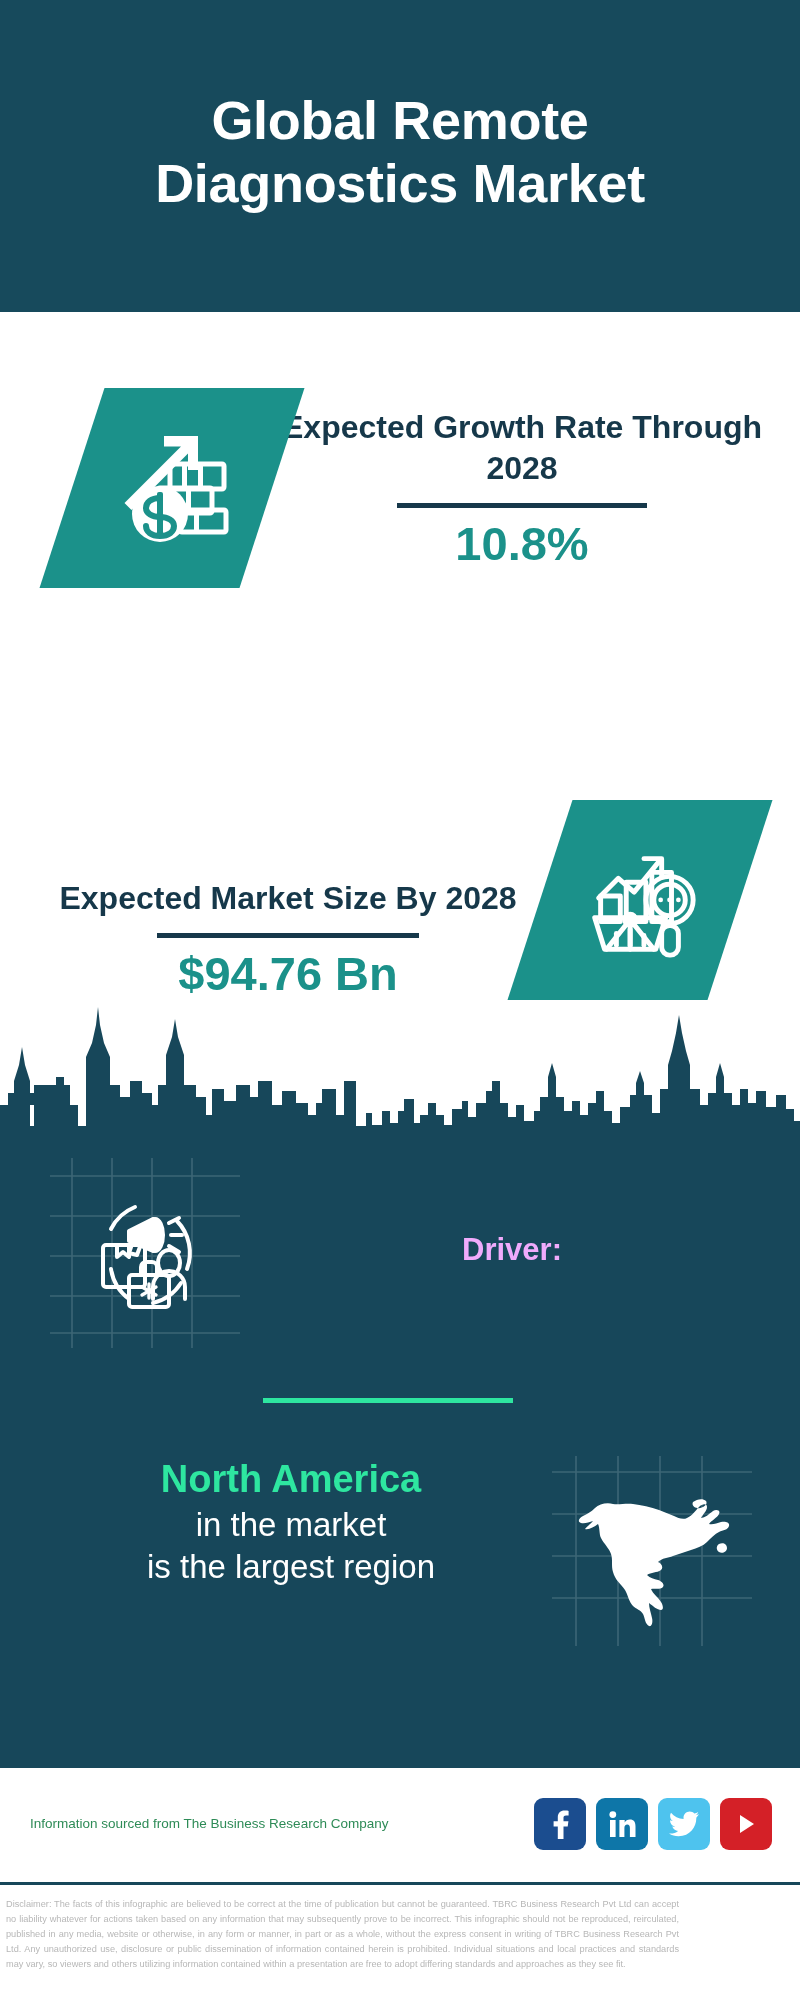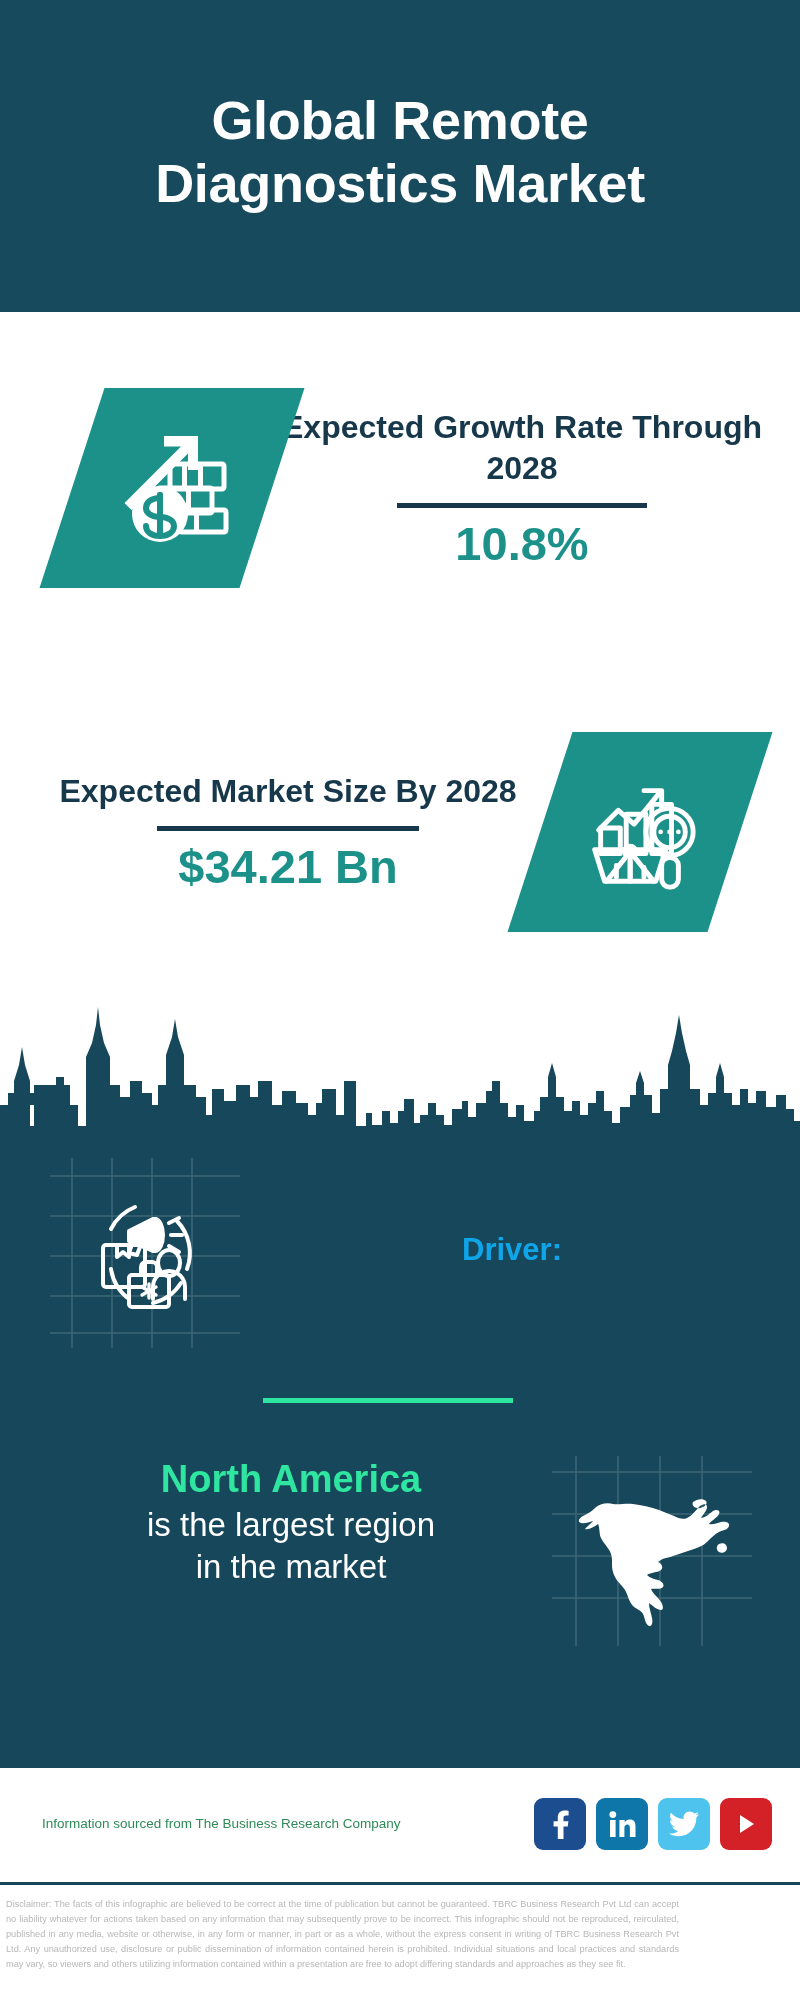--- a/index.html
+++ b/index.html
@@ -47,21 +47,21 @@
     width:250px; height:5px; background:#16384a;
     margin:14px auto 10px auto;
   }
   .stat-value {
     color:#1b918a; font-size:47px; font-weight:bold; line-height:1.1;
   }
 
   
   .stat2 {
     position:absolute; left:0; top:664px; width:800px; height:336px;
-    display:flex; align-items:center;
+    display:flex; align-items:flex-end;
   }
   .stat2-text { flex:1; text-align:center; padding-left:36px; }
   .stat2 .badge-wrap { margin-right:60px; }
   .stat2 .rule-dark { width:262px; }
 
   
   .skyline {
     position:absolute; left:0; top:985px; width:800px; height:145px;
     overflow:hidden;
   }
@@ -76,21 +76,21 @@
   .driver-row {
     position:absolute; left:0; top:22px; width:800px; height:210px;
     display:flex; align-items:center;
   }
   .driver-icon-box {
     flex:0 0 190px; margin-left:50px; height:190px;
     position:relative; display:flex; align-items:center; justify-content:center;
   }
   .driver-copy { flex:1; text-align:center; padding:0 26px 0 10px; }
   .kicker {
-    color:#0ea5e9; font-size:31px; font-weight:bold; line-height:1.2;
+    color:#f0abfc; font-size:31px; font-weight:bold; line-height:1.2;
     margin-bottom:6px;
   }
   .driver-lines {
     color:#ffffff; font-size:23px; font-weight:bold; line-height:1.33;
   }
 
   .rule-mint {
     position:absolute; left:263px; top:272px;
     width:250px; height:5px; background:#2ee6a0;
   }
@@ -112,21 +112,21 @@
   }
 
   .grid-bg { position:absolute; inset:0; }
 
   
   .footer {
     position:absolute; left:0; top:1768px; width:800px; height:112px;
     background:#ffffff; display:flex; align-items:center;
   }
   .footer-text {
-    margin-left:42px; flex:1; color:#2e8b57;
+    margin-left:30px; flex:1; color:#2e8b57;
     font-size:13.5px; line-height:1.95;
   }
   .footer-text .line2 { display:block; }
   .socials { display:flex; gap:10px; margin-right:28px; }
   .sicon {
     width:52px; height:52px; border-radius:9px;
     display:flex; align-items:center; justify-content:center;
   }
   .s-fb { background:#1b4d8f; }
   .s-li { background:#0e76a8; }
@@ -188,21 +188,21 @@
       <div class="stat-label">Expected Growth Rate Through 2028</div>
       <div class="rule-dark"></div>
       <div class="stat-value">10.8%</div>
     </div>
   </div>
 
   <div class="stat2">
     <div class="stat2-text">
       <div class="stat-label">Expected Market Size By 2028</div>
       <div class="rule-dark"></div>
-      <div class="stat-value">$34.21 Bn</div>
+      <div class="stat-value">$94.76 Bn</div>
     </div>
     <div class="badge-wrap">
       <div class="para-badge">
         <span class="ic">
           <svg width="126" height="126" viewBox="0 0 128 128" aria-hidden="true">
             <g fill="none" stroke="#ffffff" stroke-width="5" stroke-linejoin="round" stroke-linecap="round">
 
               <polyline points="22,64 42,44 58,58 84,26"></polyline>
               <polyline points="68,24 86,24 86,42"></polyline>
 
@@ -314,22 +314,22 @@
         <div class="kicker">Driver:</div>
       </div>
     </div>
 
     <div class="rule-mint"></div>
 
     <div class="region-row">
       <div class="region-copy">
         <div class="region-name">North America</div>
         <div class="region-sub">
+          <div>in the market</div>
           <div>is the largest region</div>
-          <div>in the market</div>
         </div>
       </div>
       <div class="region-map-box">
         <svg class="grid-bg" viewBox="0 0 200 190" aria-hidden="true">
           <g stroke="#3d6676" stroke-width="1.6">
             <line x1="24" y1="0" x2="24" y2="190"></line>
             <line x1="66" y1="0" x2="66" y2="190"></line>
             <line x1="108" y1="0" x2="108" y2="190"></line>
             <line x1="150" y1="0" x2="150" y2="190"></line>
             <line x1="0" y1="16" x2="200" y2="16"></line>

